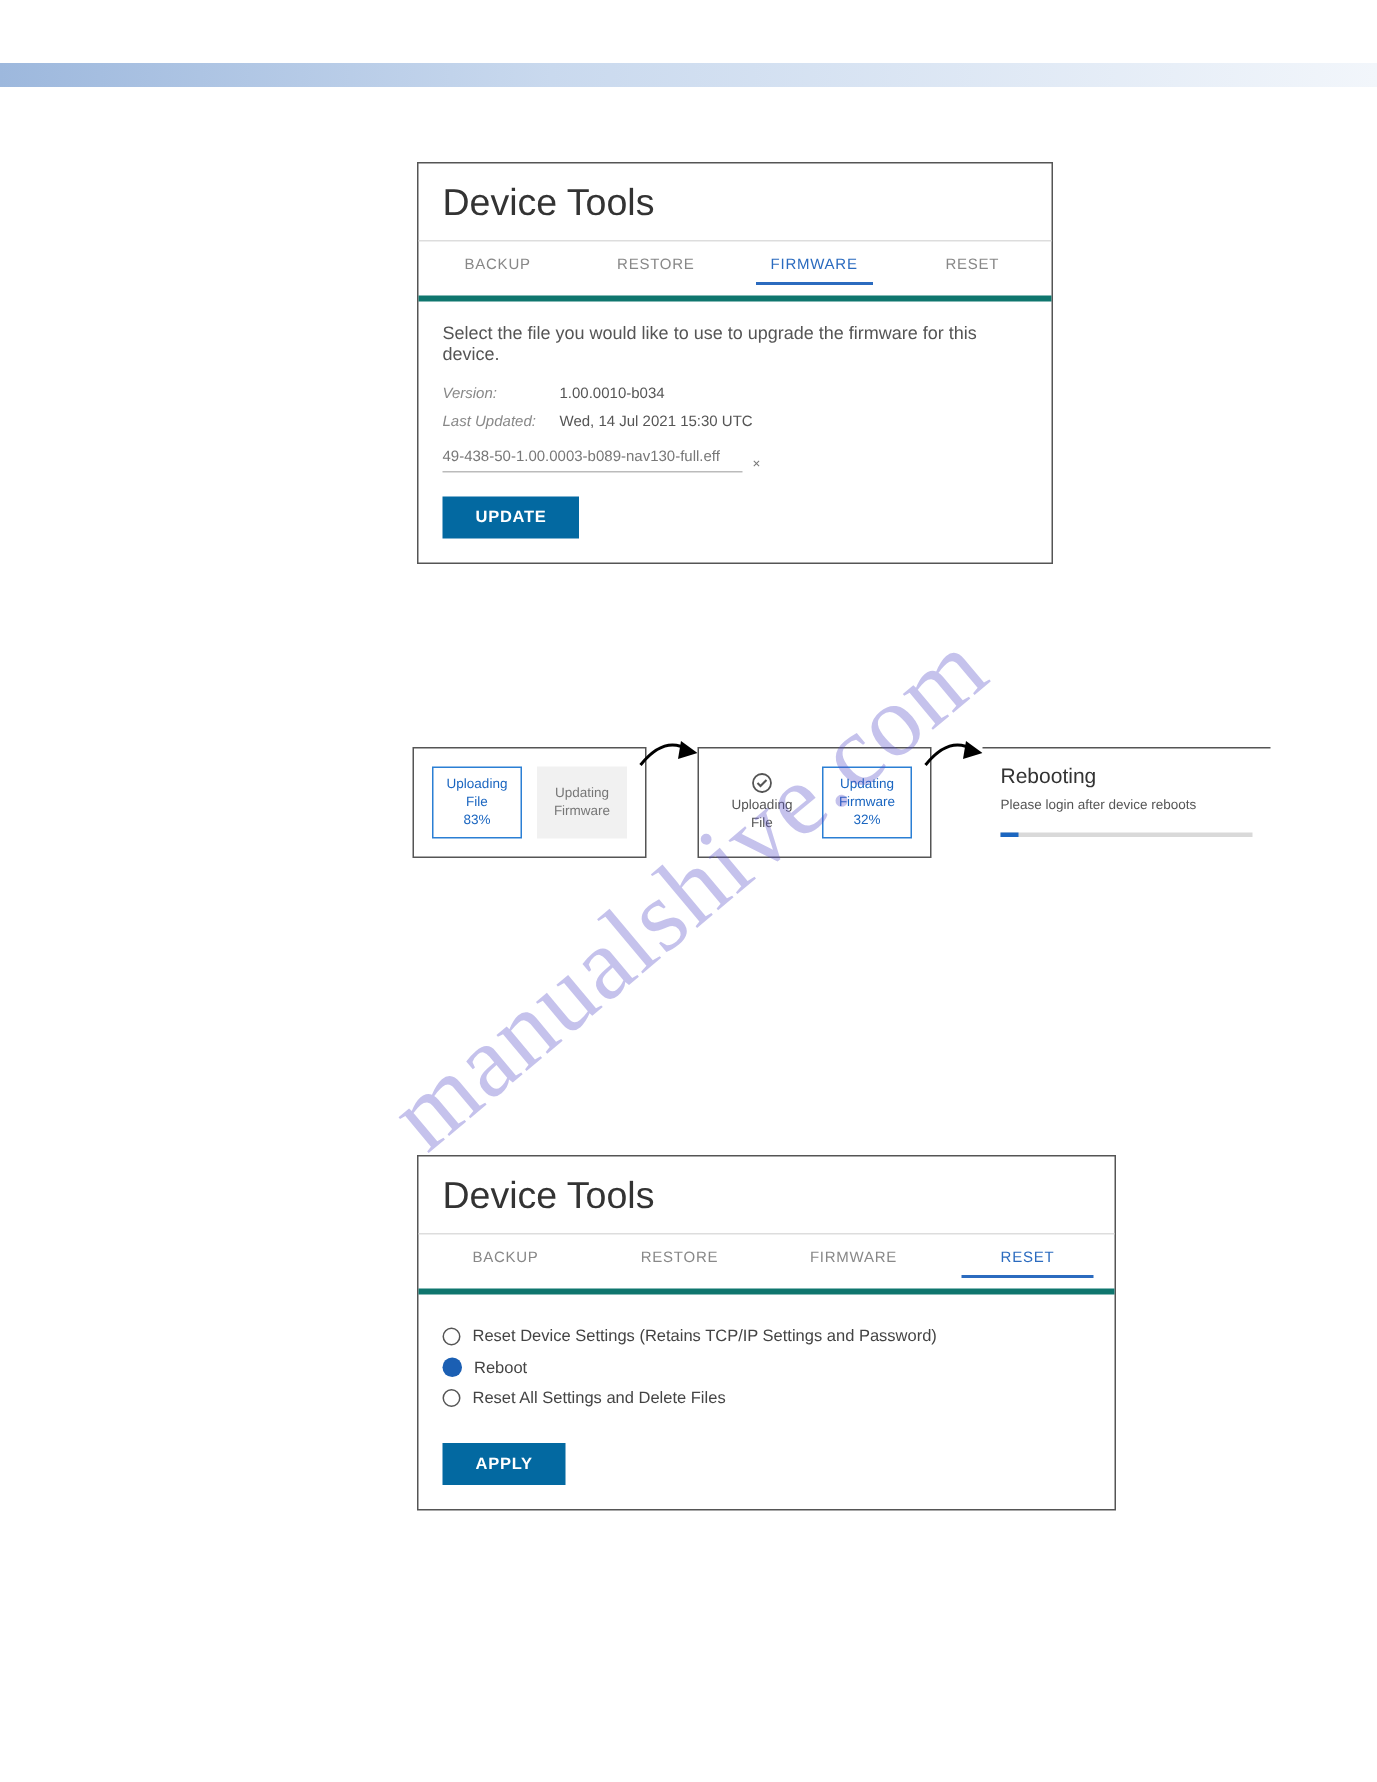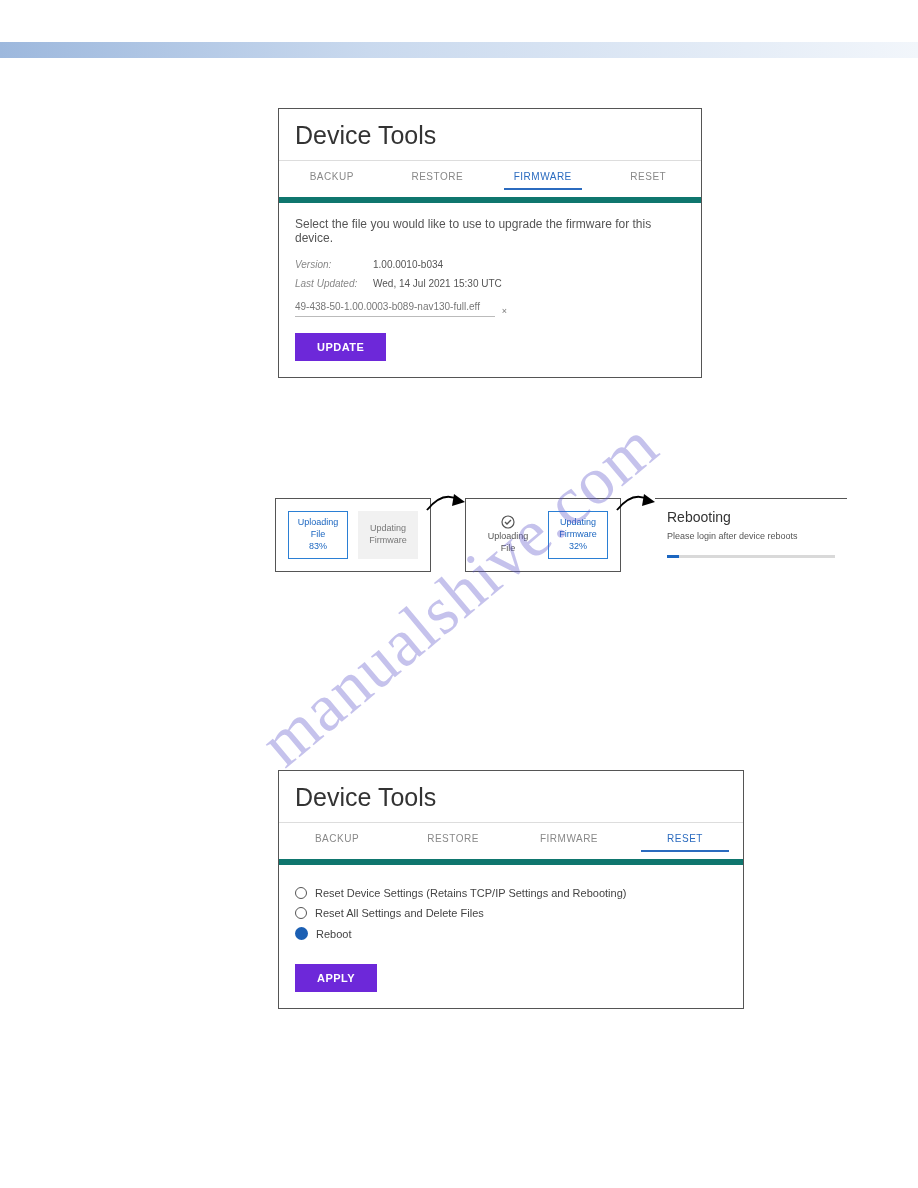--- a/index.html
+++ b/index.html
@@ -35,21 +35,21 @@
     background: #fff;
   }
   .panel1 { left: 278px; top: 108px; width: 424px; }
   .panel-title {
     font-size: 25px; color: #333;
     padding: 12px 16px 10px 16px;
     border-bottom: 1px solid #ddd;
   }
   .tabs {
     display: flex;
-    border-bottom: 6px solid #0f766e;
+    border-bottom: 4px solid #0f766e;
   }
   .tab {
     flex: 1;
     text-align: center;
     font-size: 10px;
     color: #888;
     padding: 10px 0 8px 0;
     letter-spacing: 0.5px;
   }
   .tab.active .tab-label { color: #2b6bbf; }
@@ -64,21 +64,21 @@
   .file-line {
     font-size: 10px; color:#777;
     border-bottom: 1px solid #bbb;
     padding: 4px 0 4px 0;
     position: relative;
     width: 200px;
   }
   .file-x { position:absolute; right:-12px; bottom:0; font-size:9px; }
   .btn {
     display:inline-block;
-    background:#6d28d9;
+    background:#0369a1;
     color:#fff;
     font-size:11px;
     font-weight:bold;
     padding: 8px 22px;
     border:none;
     margin-top: 16px;
     letter-spacing:0.5px;
     cursor:pointer;
   }
 
@@ -229,26 +229,26 @@
   <div class="tabs">
     <div class="tab"><span class="tab-label">BACKUP</span></div>
     <div class="tab"><span class="tab-label">RESTORE</span></div>
     <div class="tab"><span class="tab-label">FIRMWARE</span></div>
     <div class="tab reset-active"><span class="tab-label" style="color:#2b6bbf">RESET</span></div>
   </div>
   <div class="panel-body">
 
     <div class="radio-row">
       <span class="radio-outline"></span>
-      <span>Reset Device Settings (Retains TCP/IP Settings and Rebooting)</span>
+      <span>Reset Device Settings (Retains TCP/IP Settings and Password)</span>
+    </div>
+    <div class="radio-row">
+      <span class="radio-fill"></span>
+      <span>Reboot</span>
     </div>
     <div class="radio-row">
       <span class="radio-outline"></span>
       <span>Reset All Settings and Delete Files</span>
     </div>
-    <div class="radio-row">
-      <span class="radio-fill"></span>
-      <span>Reboot</span>
-    </div>
 
     <button class="btn">APPLY</button>
   </div>
 </div>
 
 </body></html>

